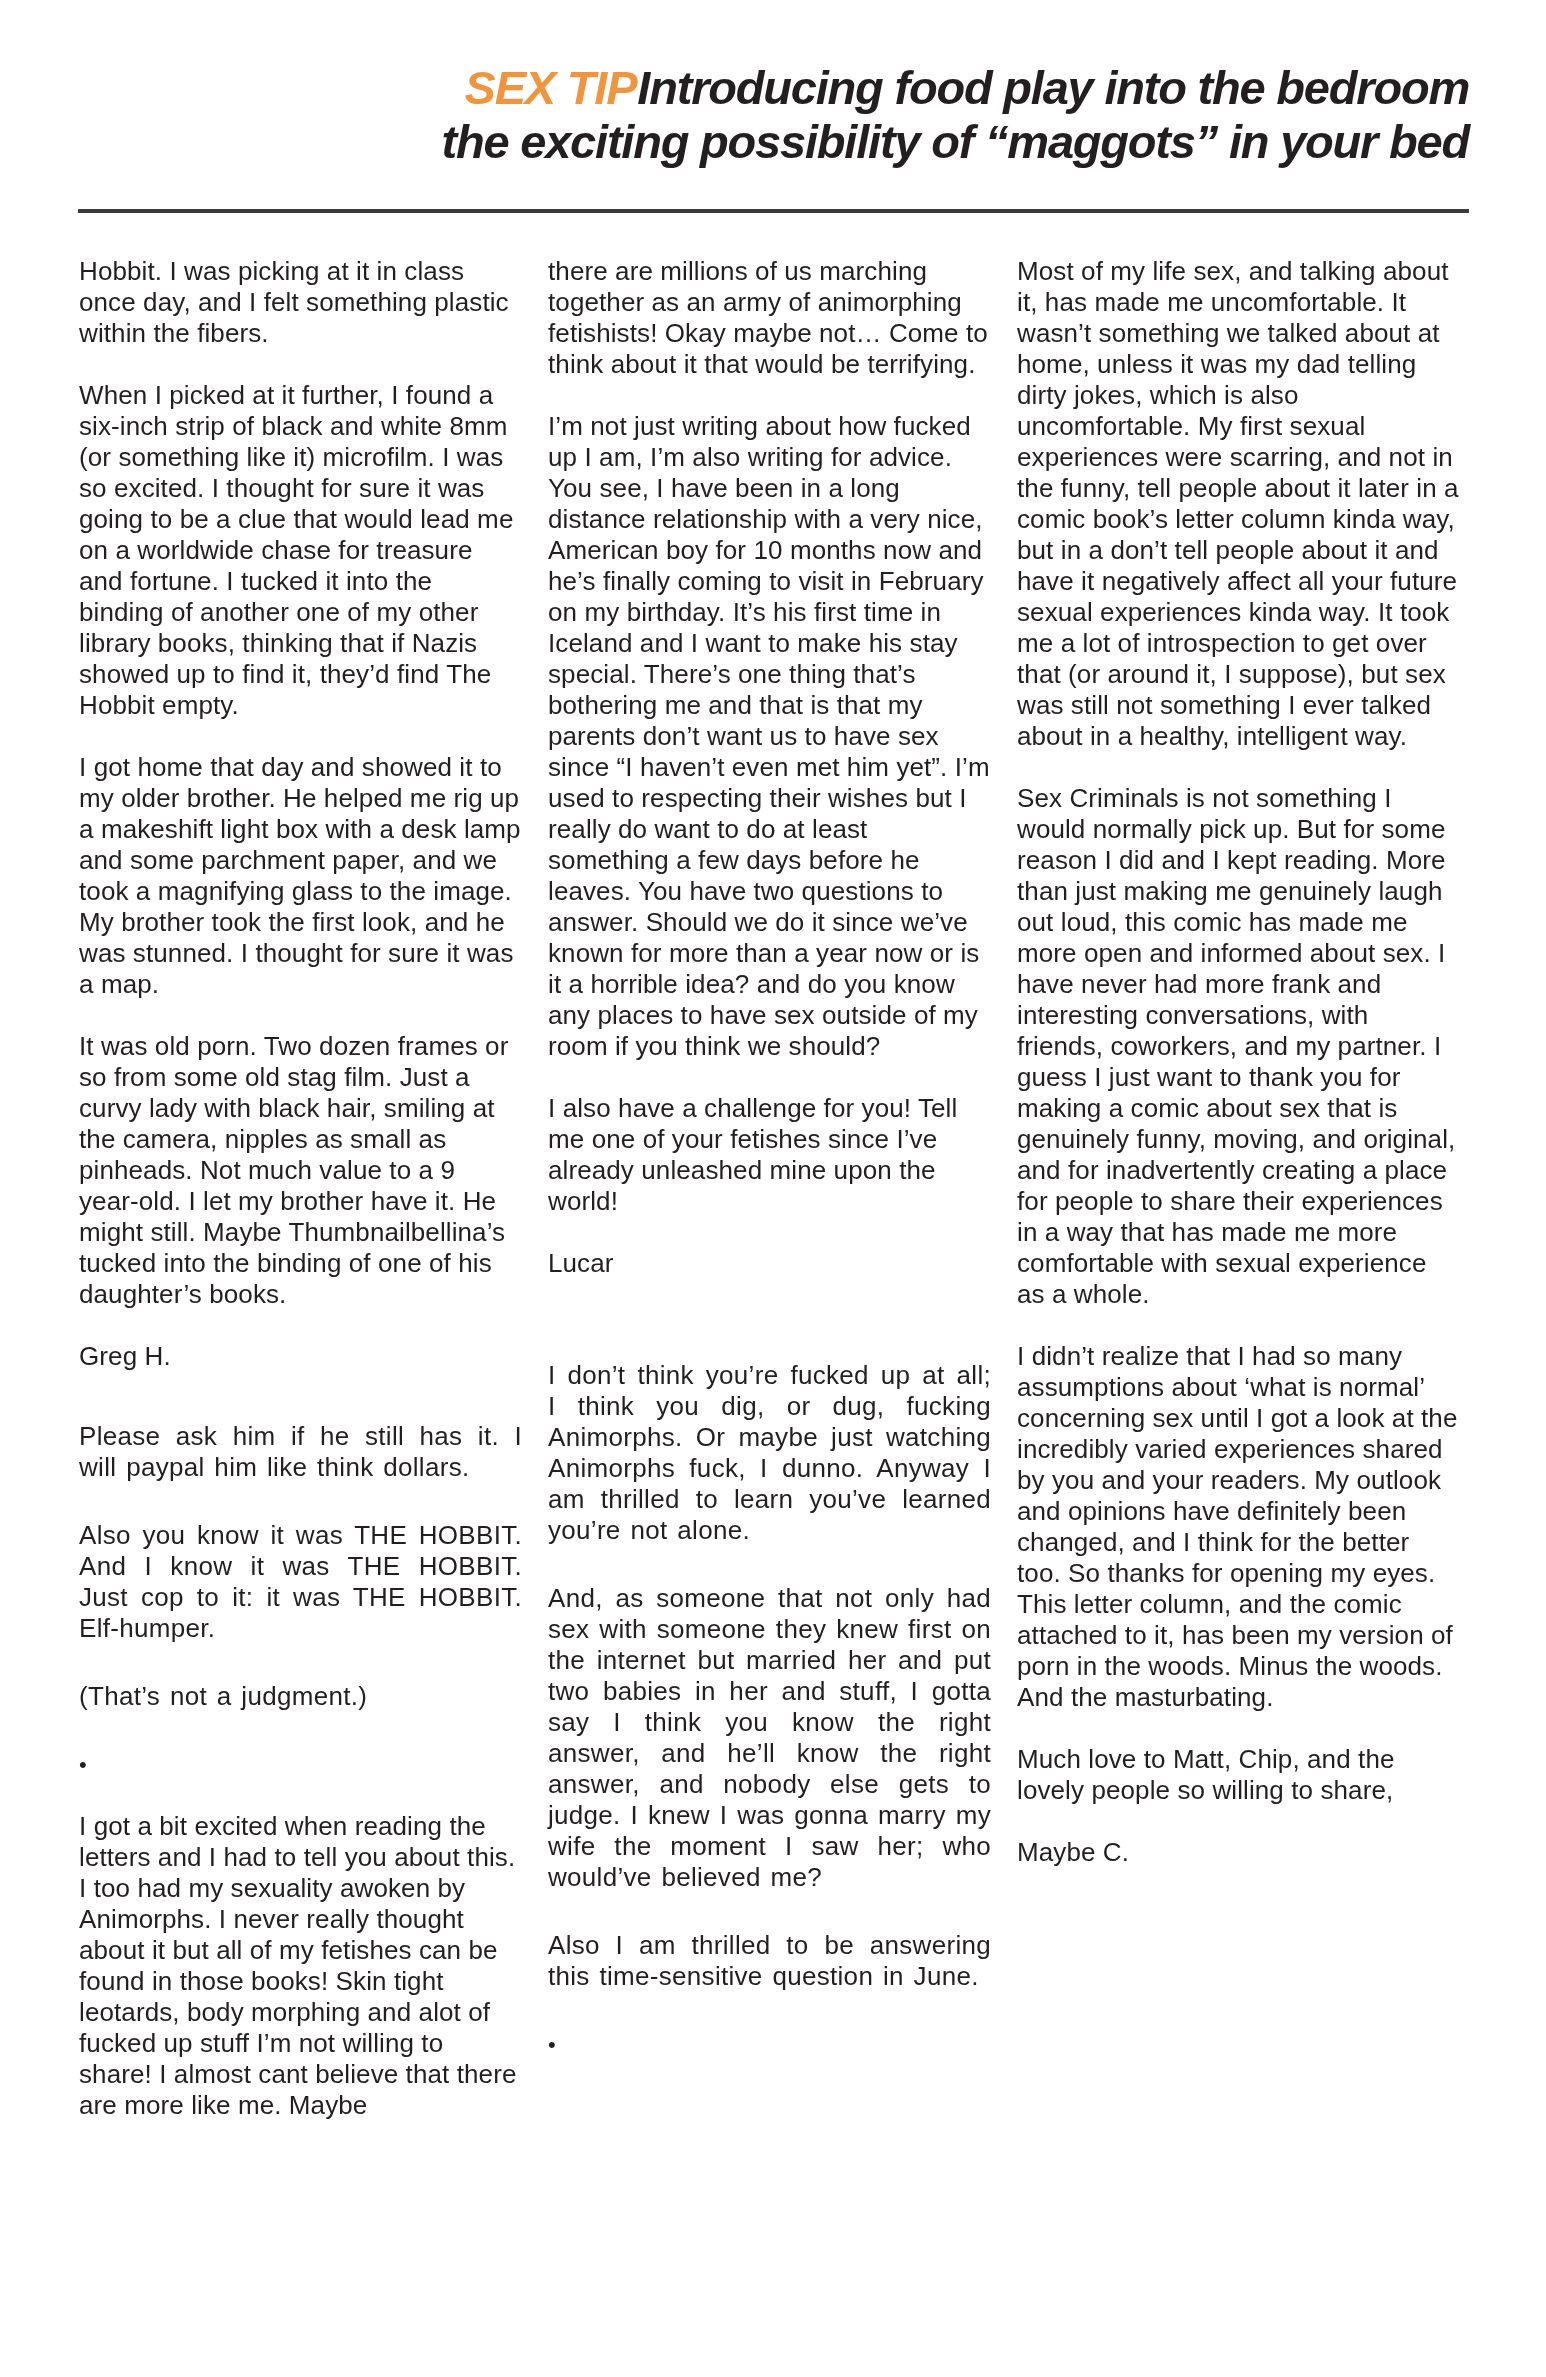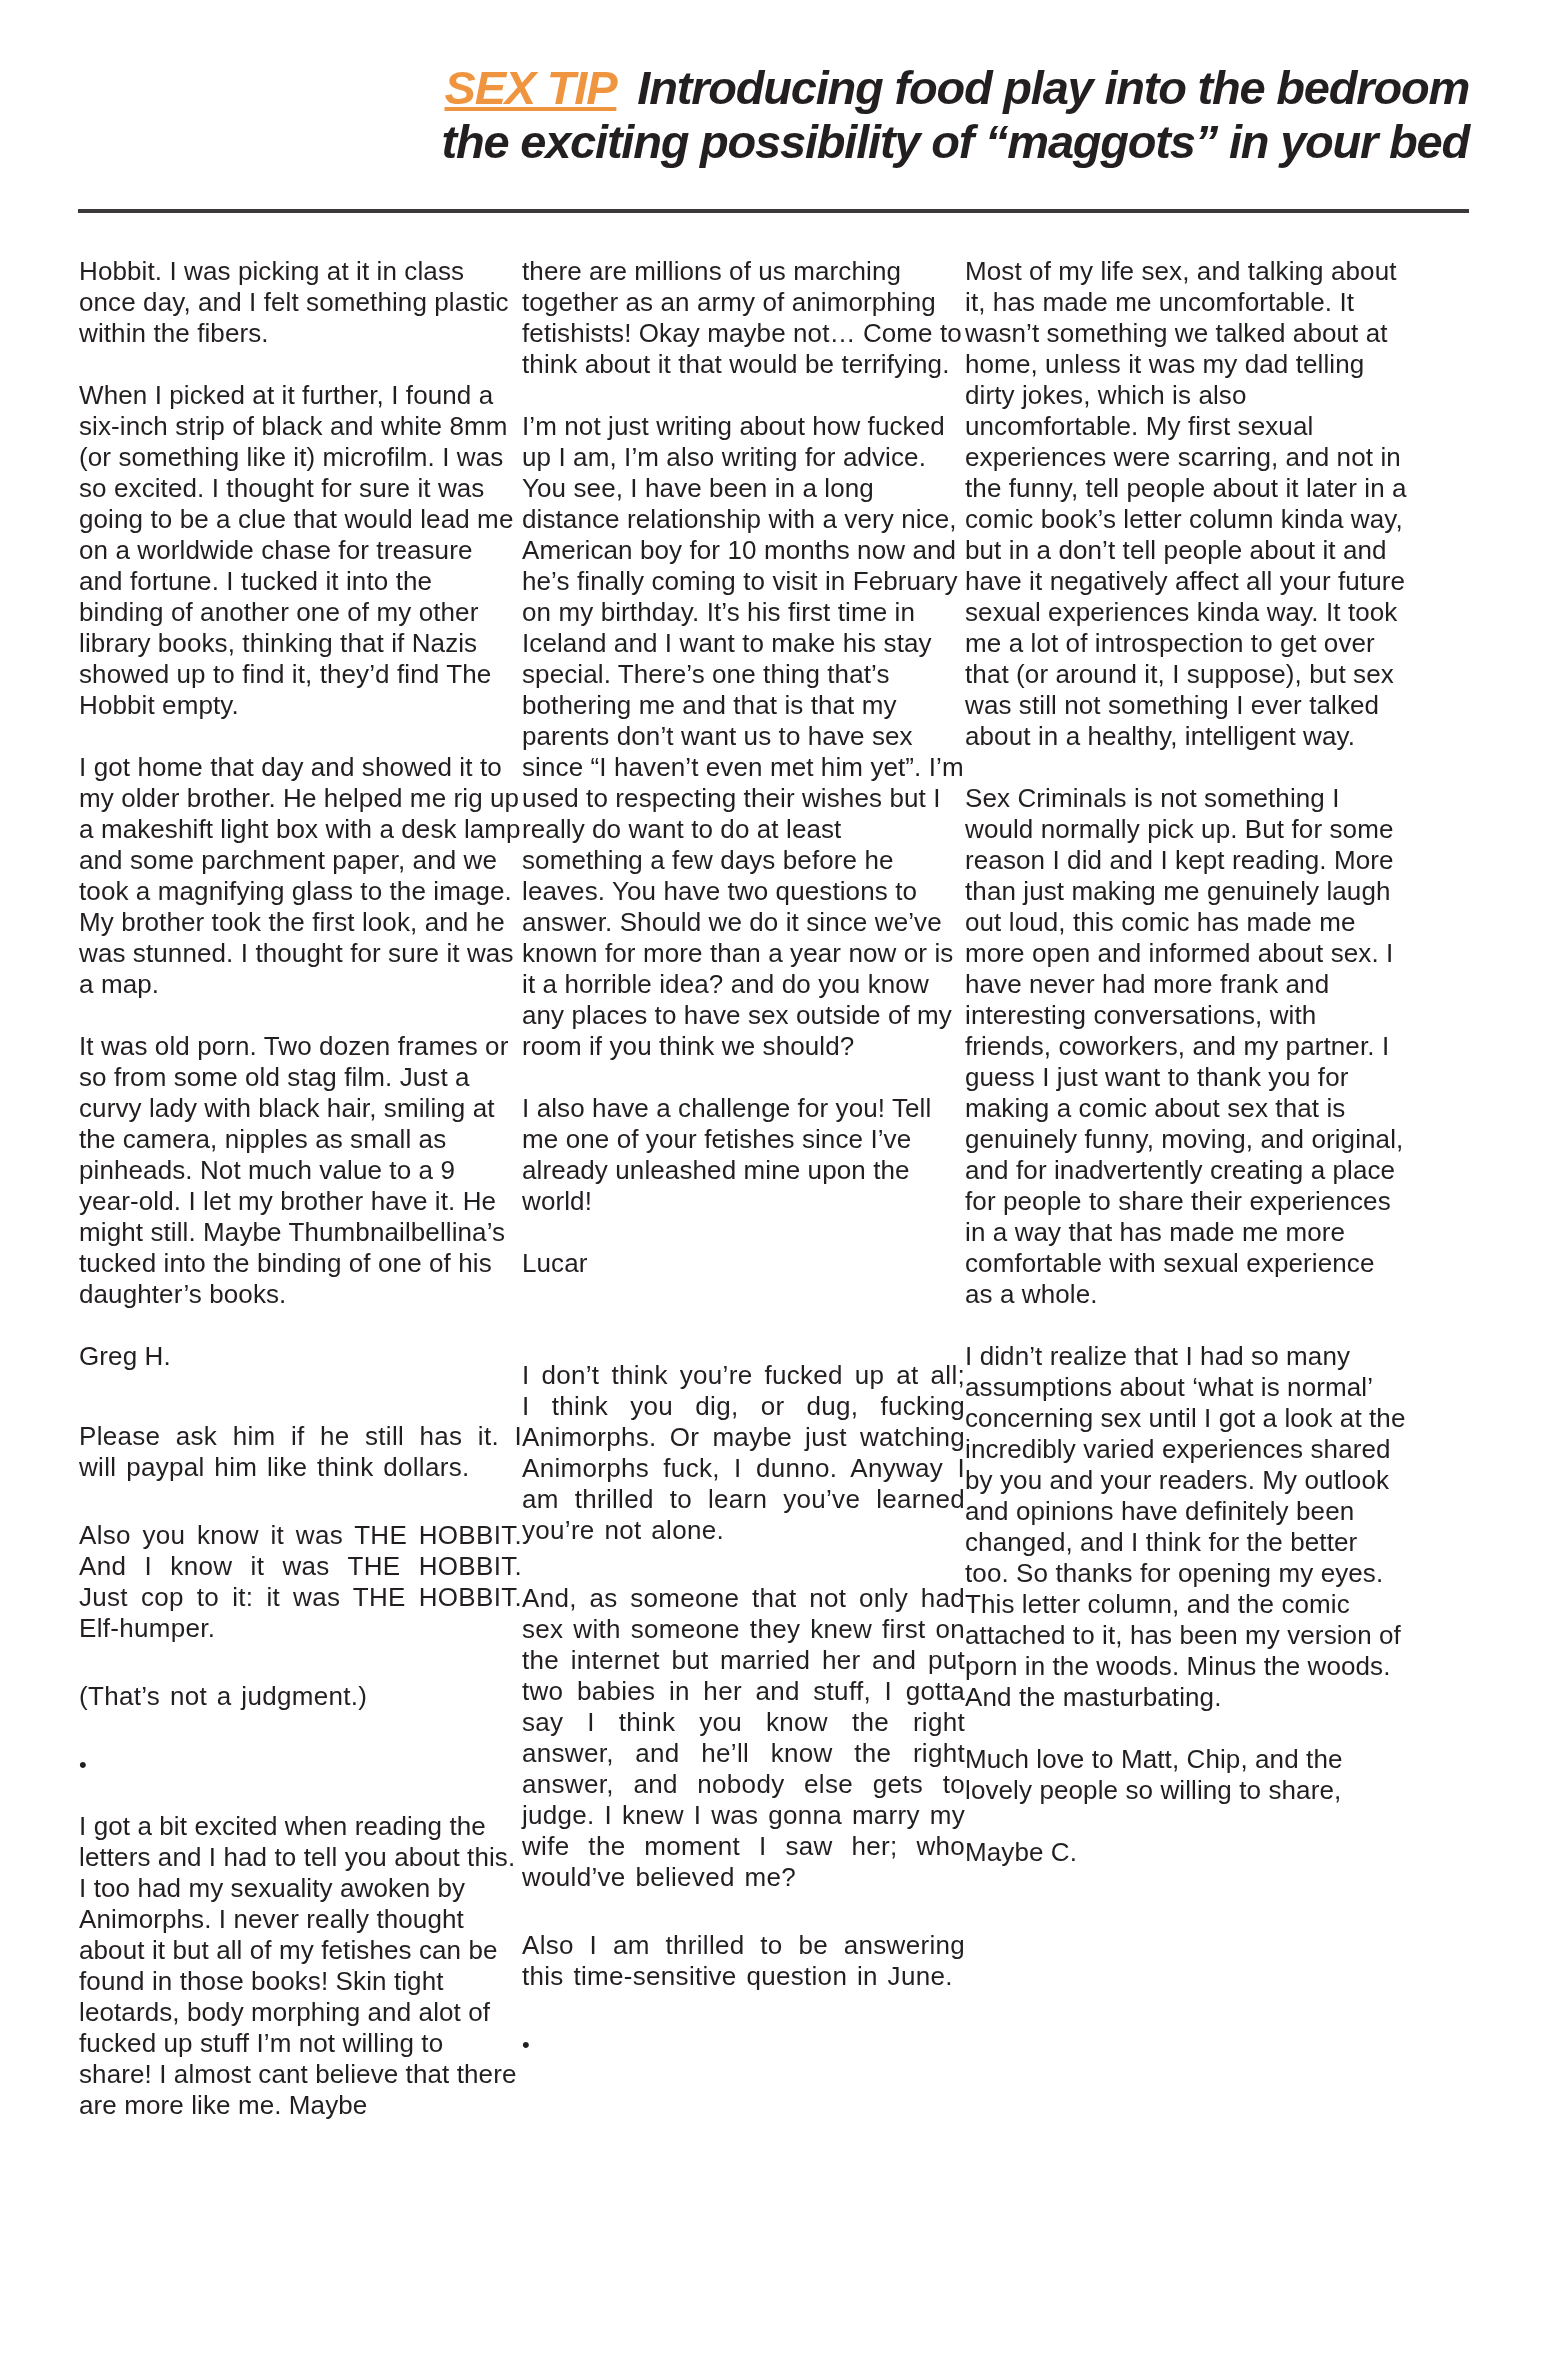--- a/index.html
+++ b/index.html
@@ -30,33 +30,33 @@
     font-style: italic;
     font-weight: bold;
     font-size: 47px;
     line-height: 54px;
     letter-spacing: -1.2px;
     color: var(--ink);
   }
   .h-line { white-space: nowrap; }
   .tip-label {
     color: var(--accent);
-    margin-right: 21px;
-    text-decoration: underline;
+    margin-right: 1px;
   }
   
   .rule {
     border: none;
     height: 3.9px;
     background: var(--rule);
     margin: 40px 78px 0 78px;
   }
   
   .columns {
     display: flex;
+    gap: 26px;
     margin: 43px 78px 0 79px;
     align-items: flex-start;
   }
   .col { width: 443px; flex: none; }
   .para {
     margin: 0 0 31px 0;
     font-size: 26px;
     line-height: 31px;
     letter-spacing: 0.1px;
     text-align: left;

